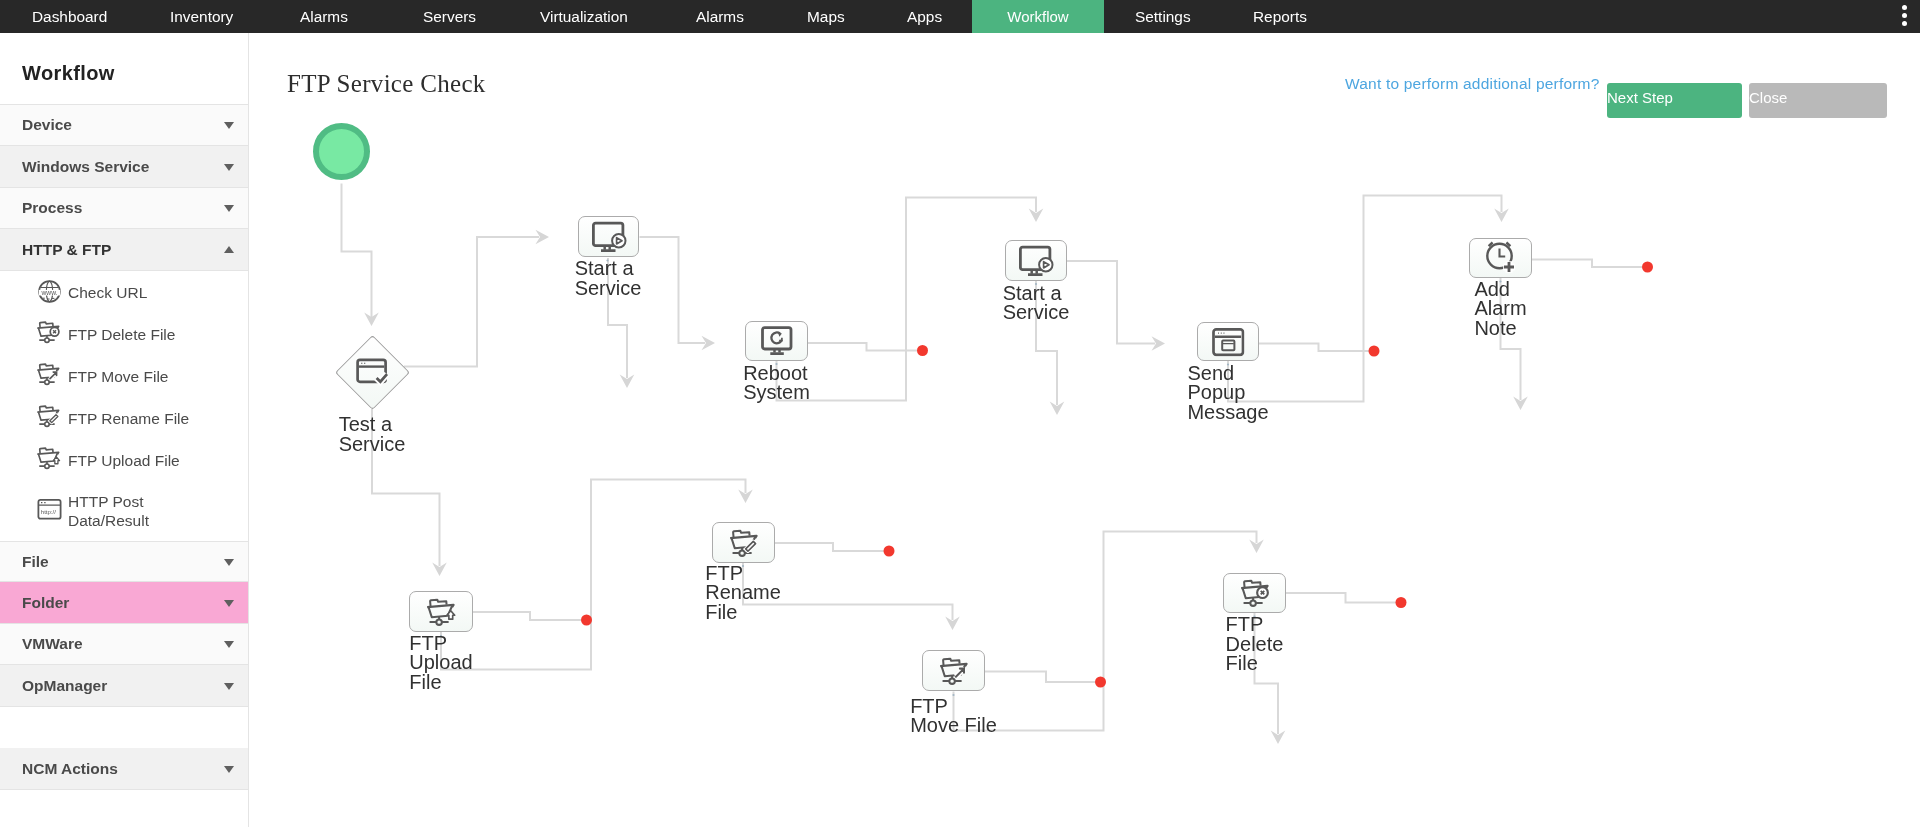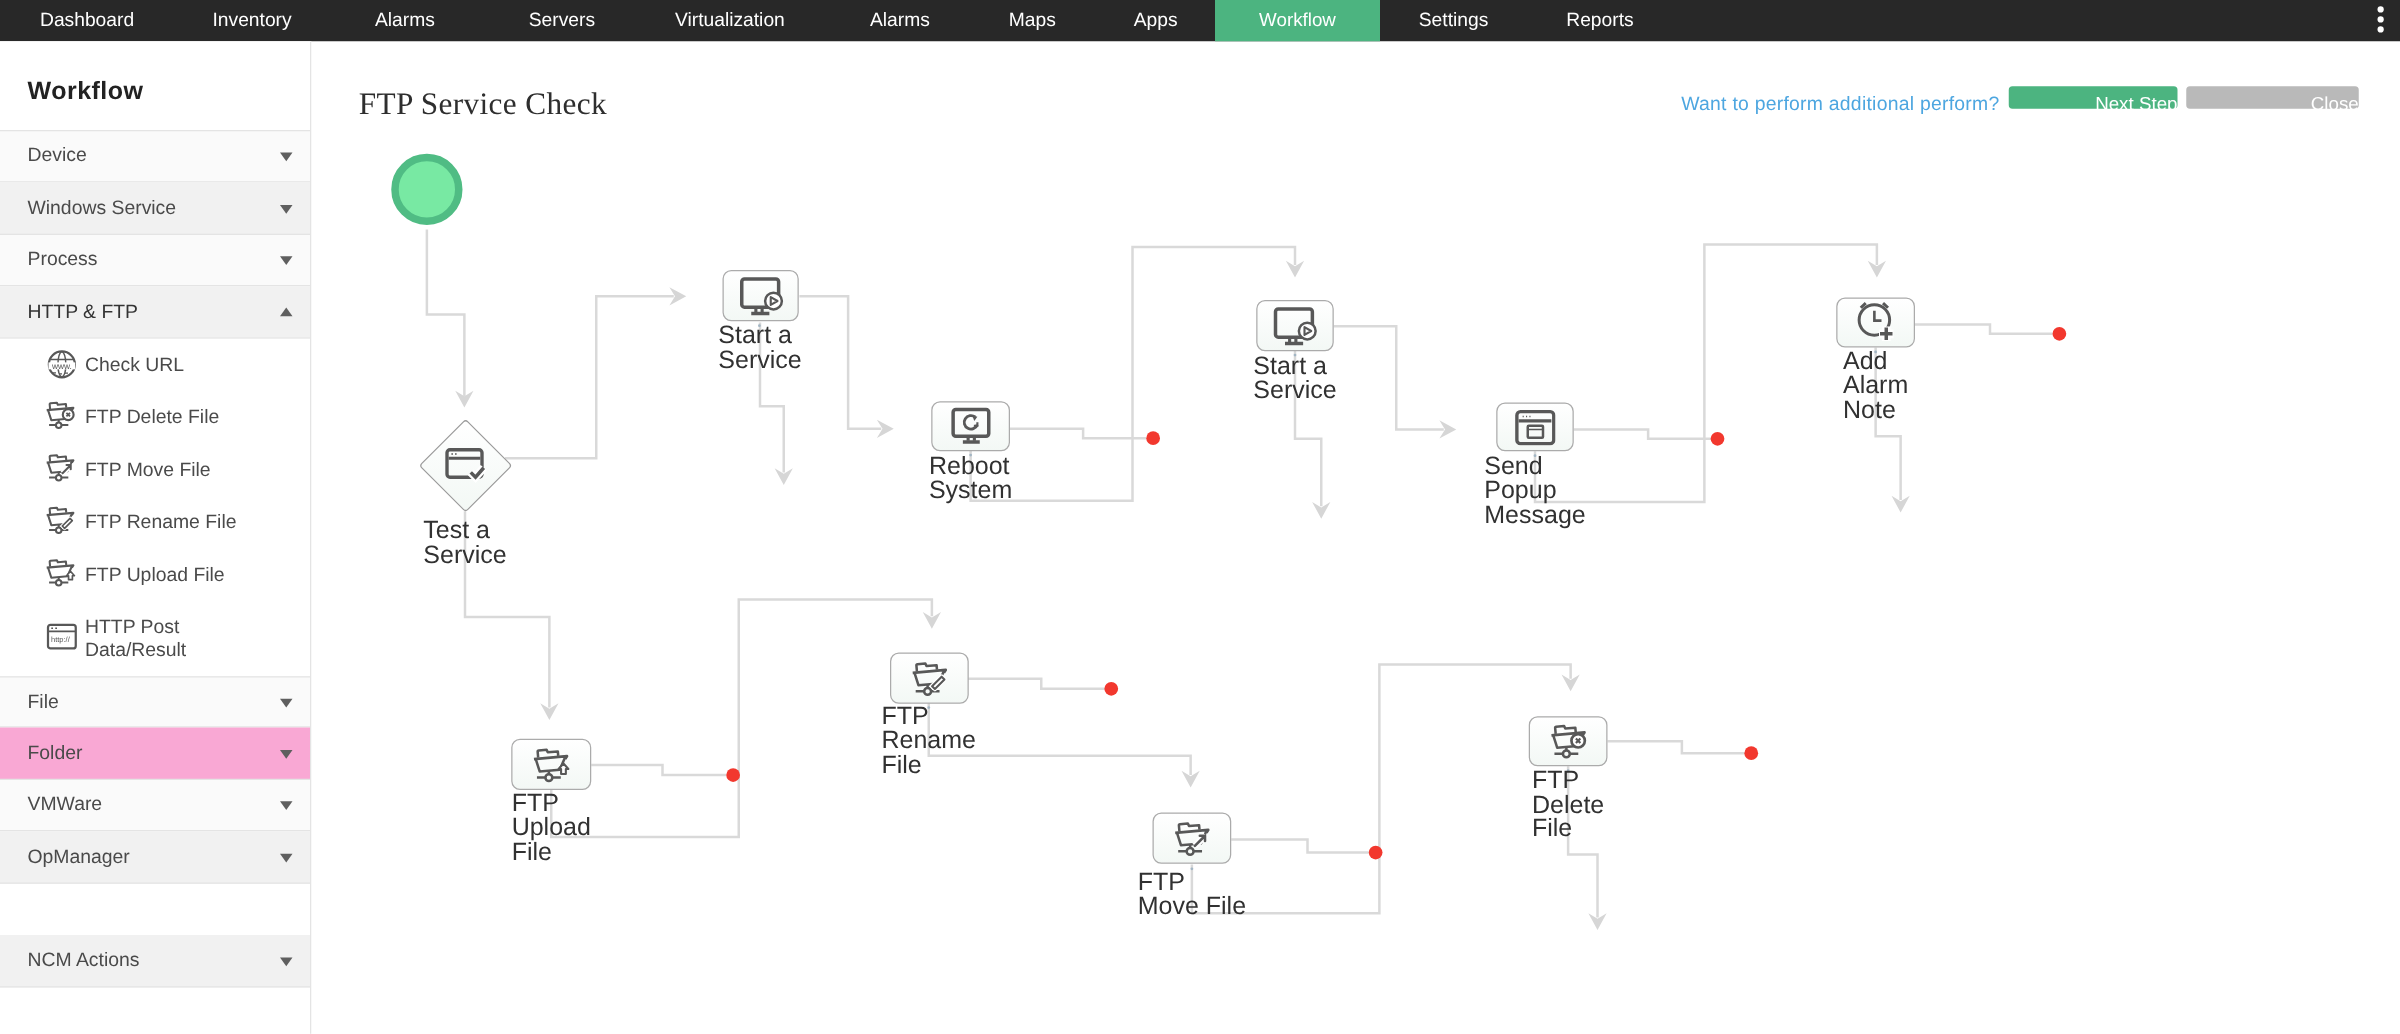--- a/index.html
+++ b/index.html
@@ -12,36 +12,36 @@
   #navtab { position:absolute; left:972px; top:0; width:132px; height:33px;
     background:#4cb480; color:#fff; font-size:15px; line-height:33px; text-align:center; }
   #navdots { position:absolute; left:1901.8px; top:4.5px; width:6px; height:24px; }
   #navdots i { display:block; width:5px; height:5px; border-radius:50%; background:#fff;
     margin:0 0 3.2px 0; }
   #side { position:absolute; left:0; top:33px; width:249px; height:794px; background:#fff;
     border-right:1px solid #e4e4e4; }
   #side h1 { position:absolute; left:22px; top:25px; font-size:20px; line-height:30px;
     font-weight:bold; color:#222; letter-spacing:0.4px; }
   .srow { position:absolute; left:0; width:248px; border-bottom:1px solid #e4e4e4;
-    font-size:15.5px; color:#4a4a4a; }
+    font-size:15.5px; color:#4a4a4a;font-weight:bold; }
   .srow .lbl { position:absolute; left:22px; top:50%; transform:translateY(-50%); }
   .caret-d { position:absolute; right:14px; top:50%; margin-top:-3px; width:0; height:0;
     border-left:5.5px solid transparent; border-right:5.5px solid transparent;
     border-top:7px solid #5f5f5f; }
   .caret-u { position:absolute; right:14px; top:50%; margin-top:-4px; width:0; height:0;
     border-left:5.5px solid transparent; border-right:5.5px solid transparent;
     border-bottom:7px solid #5f5f5f; }
   .sub { position:absolute; left:0; width:248px; background:#fff; font-size:15.5px; color:#4a4a4a;padding-left:24px; }
   .sub .sicon { position:absolute; left:36px; top:50%; transform:translateY(-50%); width:27px; height:29px; }
   .sub .stxt { position:absolute; left:68px; top:50%; transform:translateY(-50%); line-height:19px; }
   #title { position:absolute; left:287px; top:70px; font-family:"Liberation Serif", serif;
     font-size:25px; color:#2e2e2e; letter-spacing:0.3px; }
   #wantlink { position:absolute; left:1345px; top:75px; width:260px; font-size:15.5px; color:#4da6e0; letter-spacing:0.2px; }
-  .btn { position:absolute; top:69px; height:18px; border-radius:3px; color:#fff;
-    font-size:15px; text-align:right; line-height:30px; }
+  .btn { position:absolute; top:83px; height:35px; border-radius:3px; color:#fff;
+    font-size:15px; text-align:left; line-height:30px; }
   #btn-next { left:1607px; width:135px; background:#4cb480; }
   #btn-close { left:1749px; width:138px; background:#b9b9b9; }
   #cv { position:absolute; left:0; top:0; width:1920px; height:827px; }
   .node { position:absolute; border:1px solid #ababab; border-radius:7px;
     background:linear-gradient(180deg,#ffffff 0%,#f3f8f5 100%); }
   .node svg { position:absolute; left:50%; top:50%; transform:translate(-50%,-50%); }
   .nlabel { position:absolute; font-size:20px; line-height:19.5px; color:#313131;
     text-align:left; white-space:pre-line; transform:translateX(-50%); }
   #diamond { position:absolute; left:345.5px; top:346px; width:53px; height:53px;
     transform:rotate(45deg); border:1px solid #9b9b9b; border-radius:3px;

